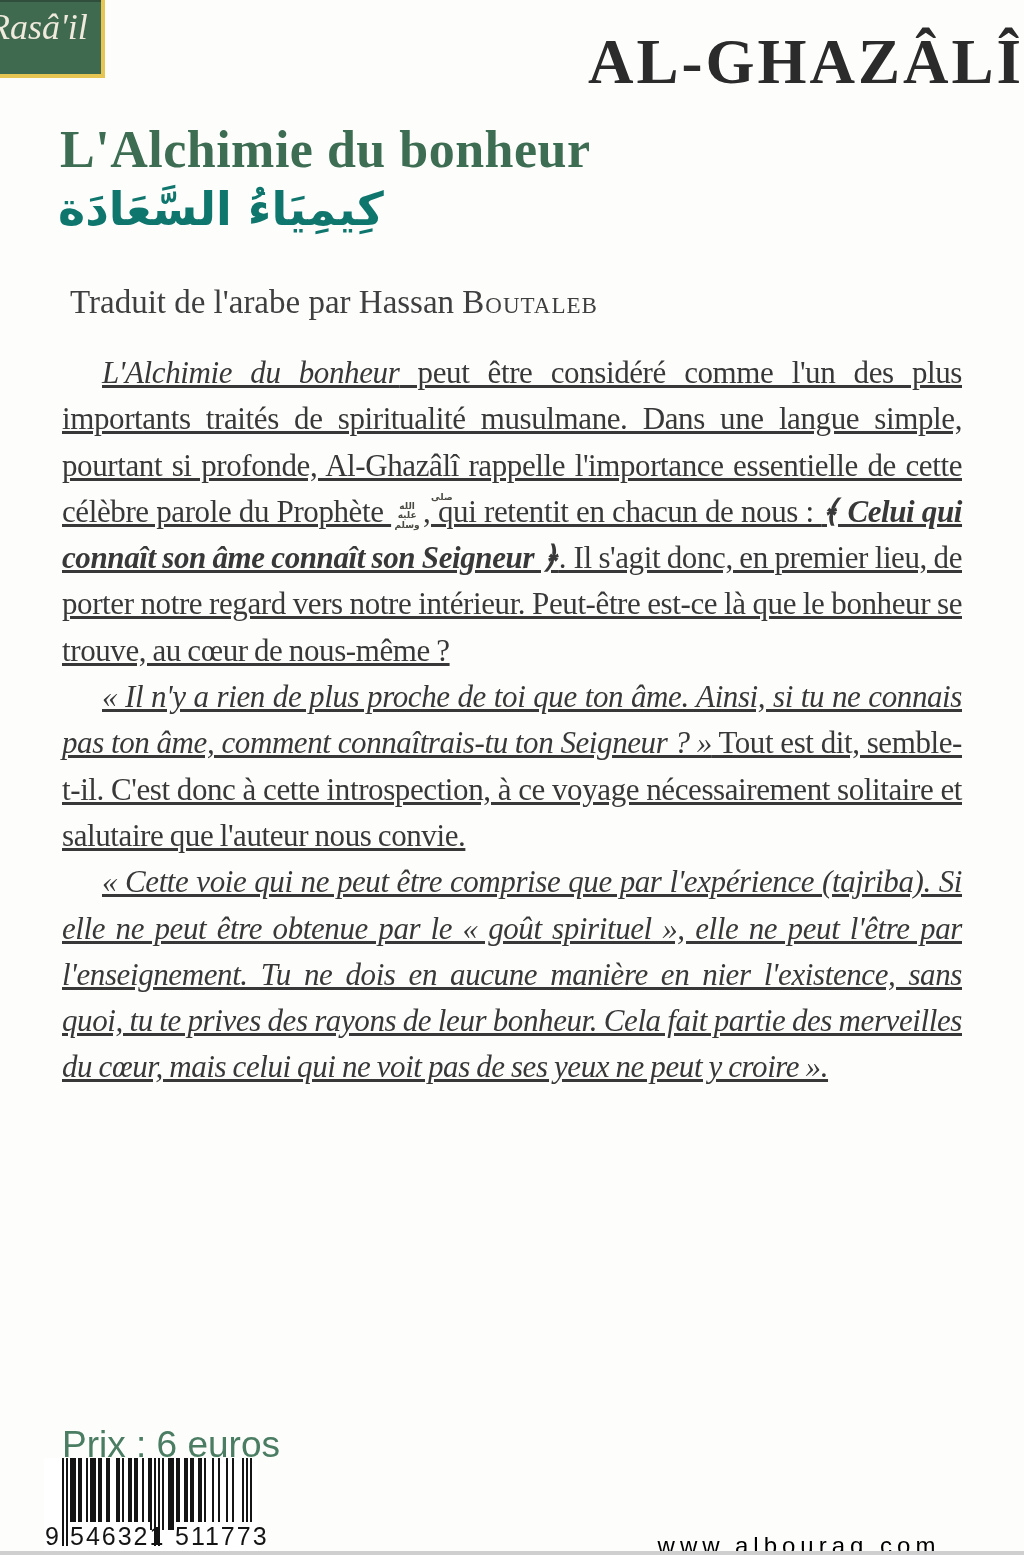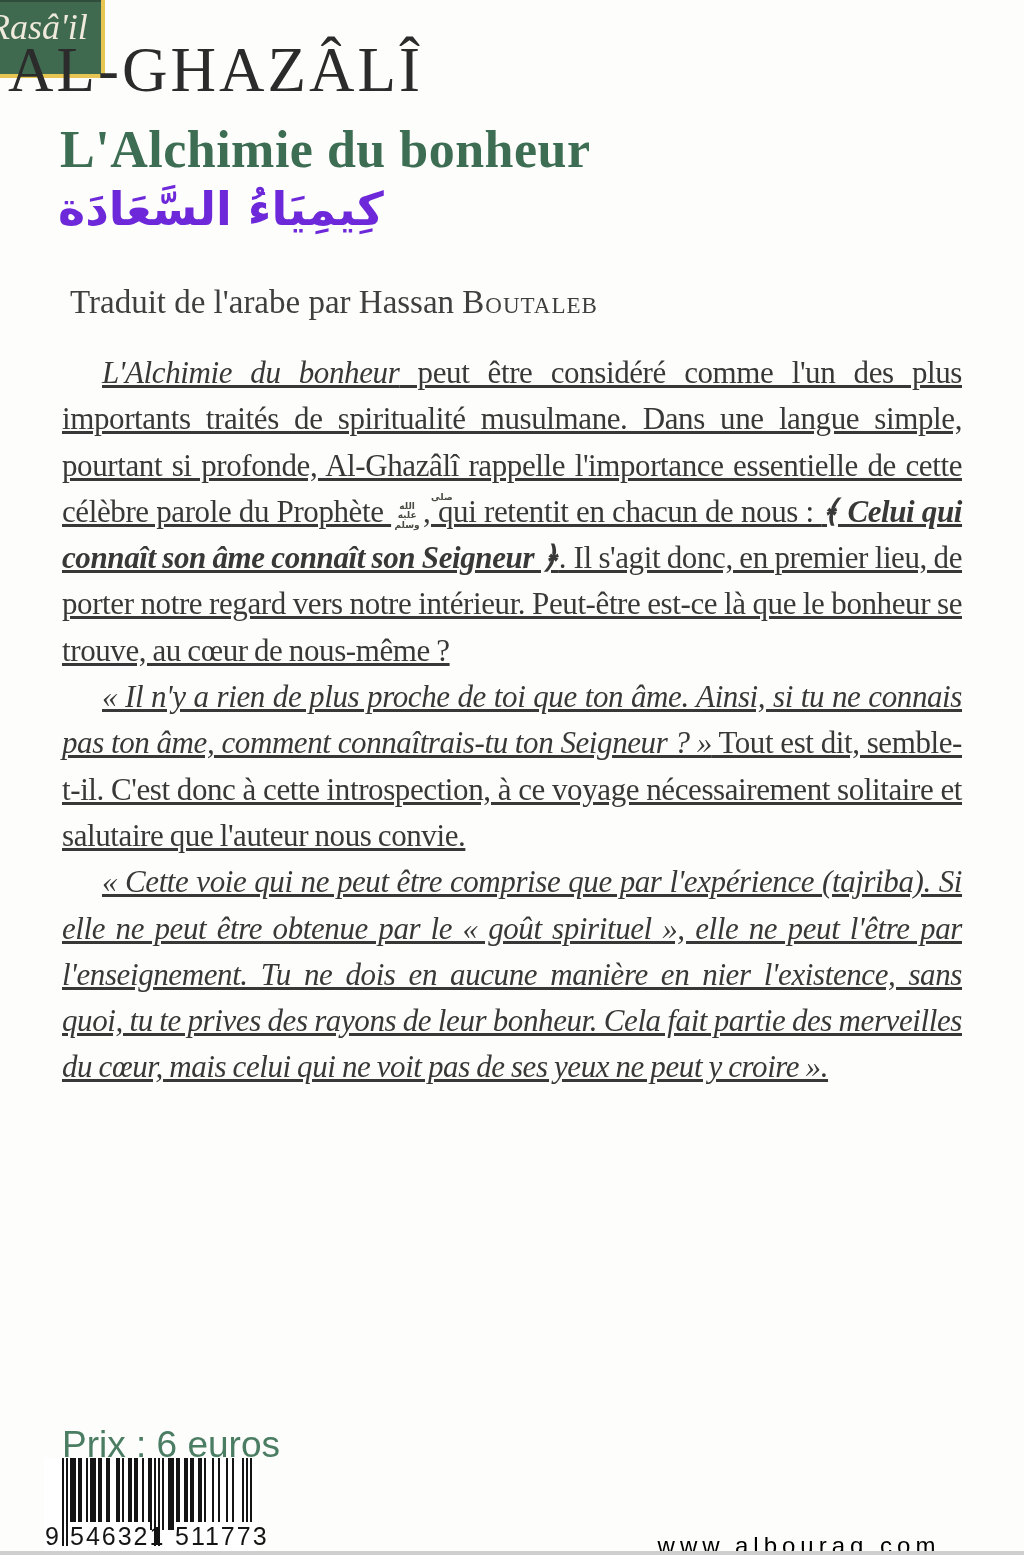--- a/index.html
+++ b/index.html
@@ -23,36 +23,36 @@
   .badge-text{
     display:block;
     margin:6px 0 0 -12px;
     font-style:italic;
     font-size:36px;
     color:#efeadb;
     white-space:nowrap;
   }
   
   .author{
-    position:absolute;left:0;right:0;top:26px;margin:8px;
-    text-align:left;
-    font-size:63px;font-weight:400;
+    position:absolute;left:0;right:0;top:26px;margin:0;
+    text-align:right;
+    font-size:63px;font-weight:700;
     letter-spacing:3px;
     color:#2b2b2b;
   }
   .title-fr{
     position:absolute;left:60px;top:120px;margin:0;
     font-size:52px;font-weight:700;
     letter-spacing:0.5px;
     color:#3d6d52;
   }
   .title-ar{
     position:absolute;left:58px;top:182px;margin:0;
     font-size:46px;font-weight:700;
-    color:#6d28d9;
+    color:#0f766e;
     font-family:"DejaVu Sans","Liberation Serif",sans-serif;
   }
   .translator{
     position:absolute;left:62px;top:276px;margin:8px;
     font-size:33px;color:#3f3f3f;
   }
   .smallcaps{font-variant:small-caps;letter-spacing:1px;}
   
   .bodytext{
     position:absolute;left:62px;top:350px;width:900px;

